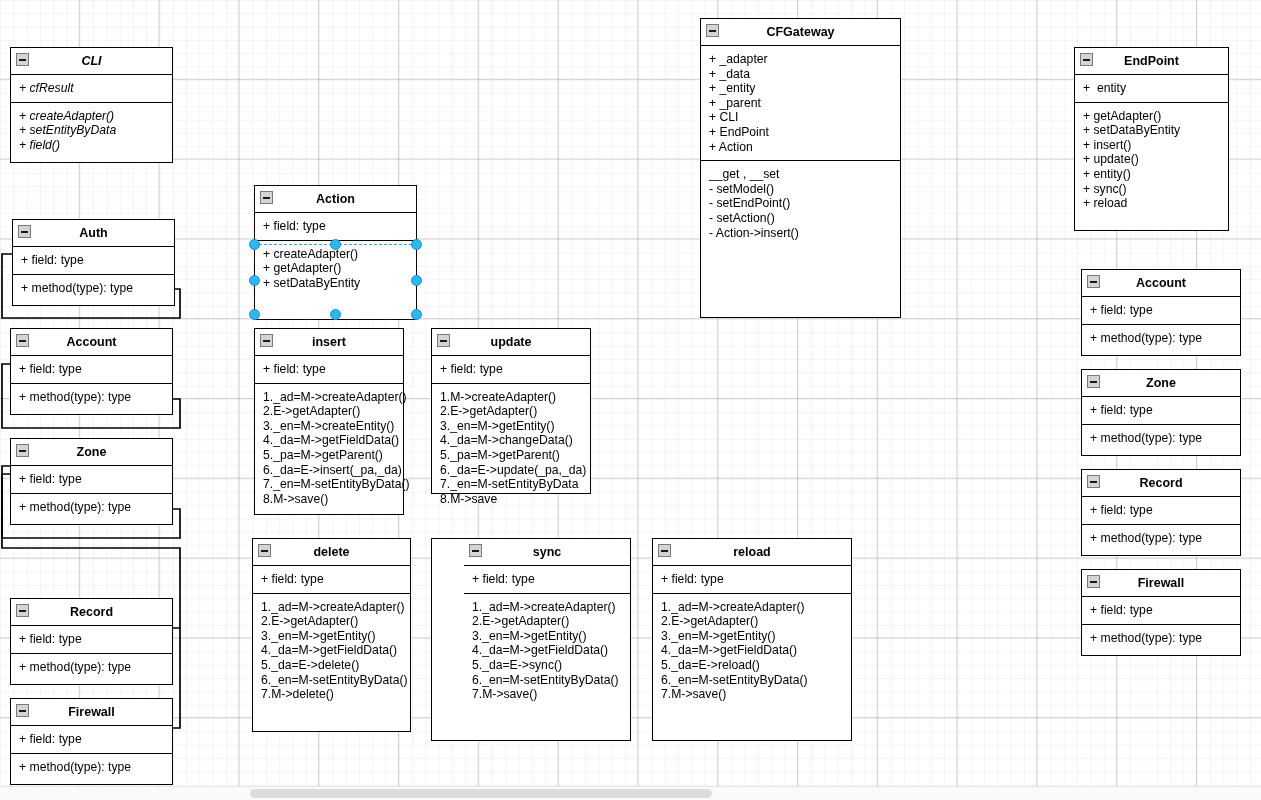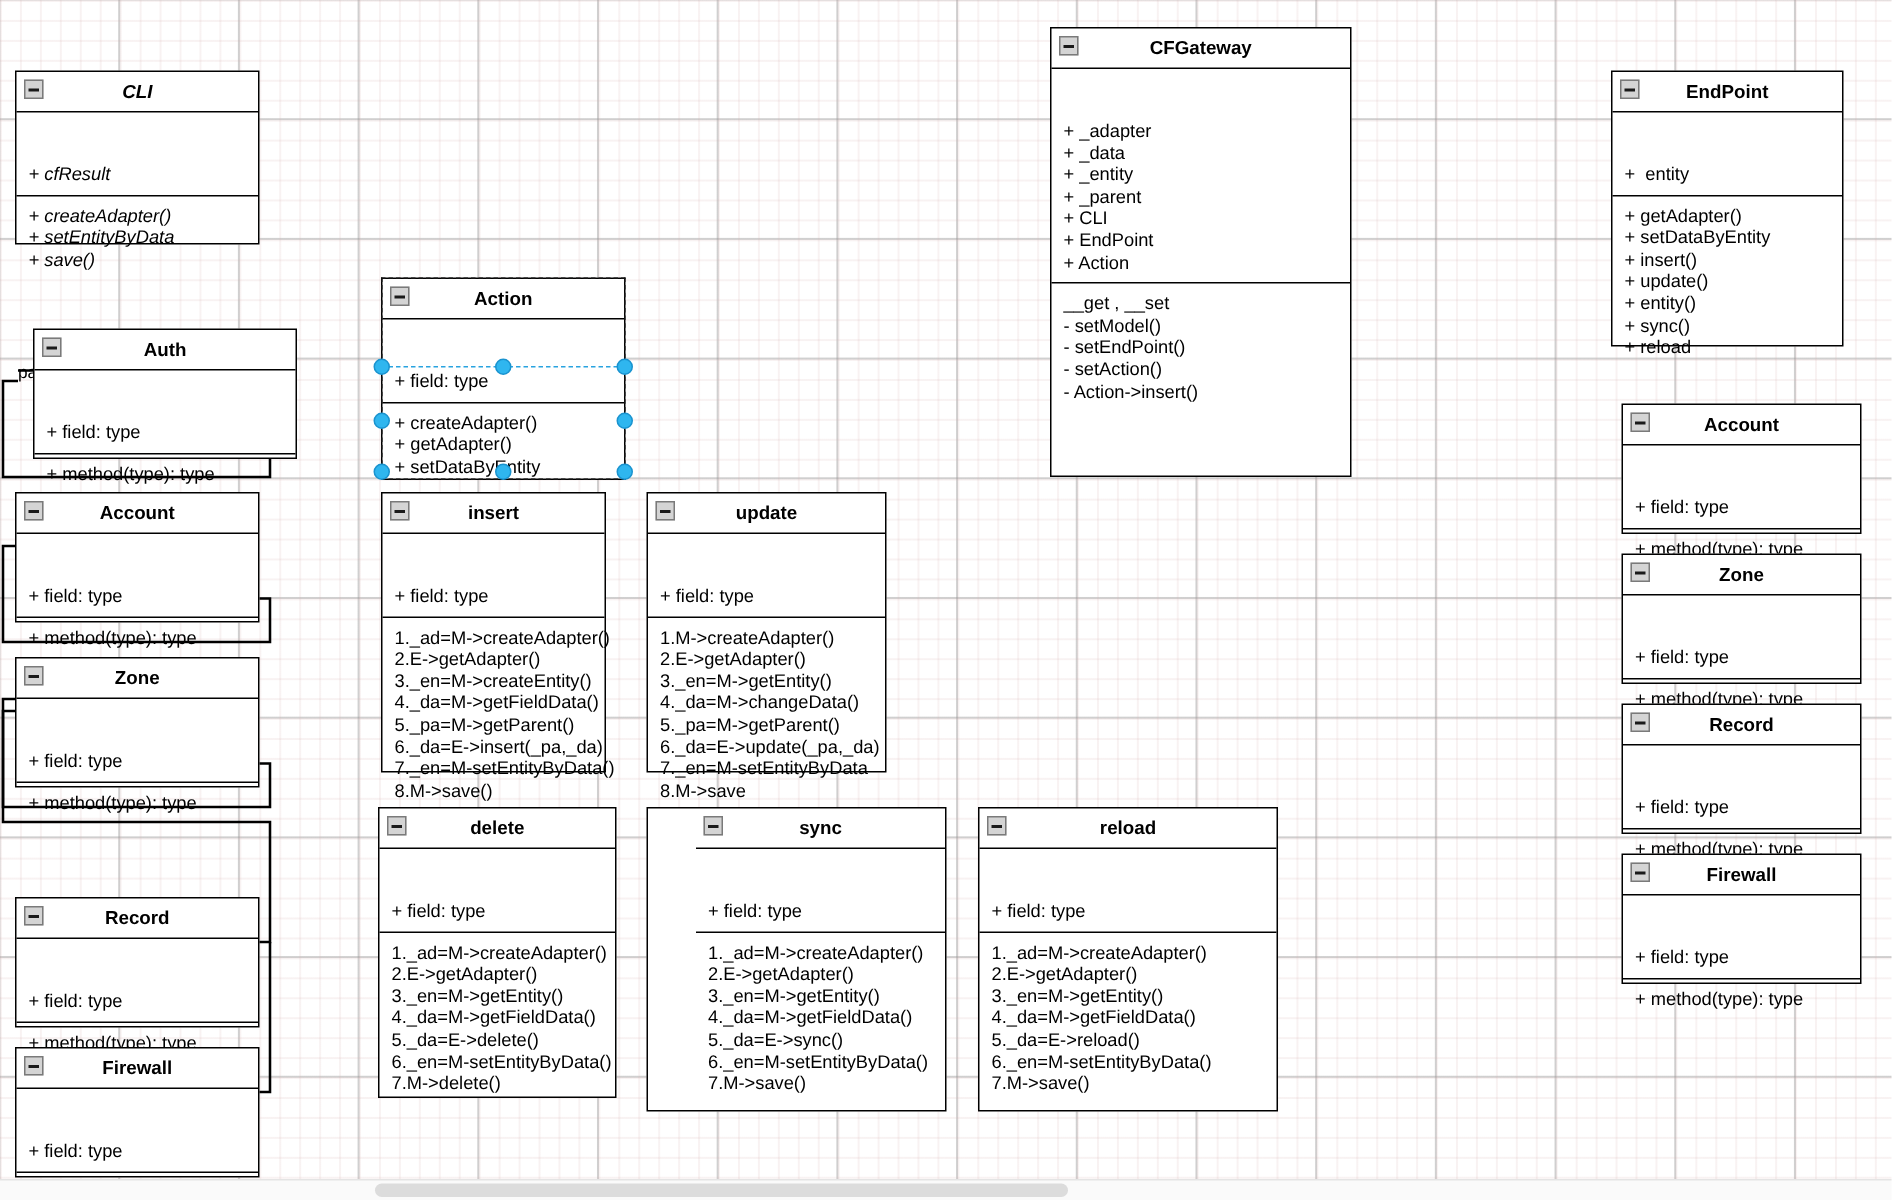--- a/index.html
+++ b/index.html
@@ -51,21 +51,21 @@
     content:"";position:absolute;left:2px;top:5px;
     width:7px;height:1.6px;background:#1a1a1a;
   }
   .uml .sect{
     box-sizing:border-box;
     padding:6px 7px 6px 8px;
     font-size:12.2px;
     line-height:14.6px;
     white-space:pre;
   }
-  .uml .sect.attrs{border-bottom:1.6px solid #000;margin-top:28px;}
+  .uml .sect.attrs{border-bottom:1.6px solid #000;}
   .uml .sect .ln{display:block;}
 
   
   .relsvg{position:absolute;left:0;top:0;width:1261px;height:790px;overflow:visible;pointer-events:none;}
   .rel{fill:none;stroke:#000;stroke-width:1.7px;}
   .rel-label{
     position:absolute;font-size:11.5px;line-height:12px;color:#000;
     background:transparent;white-space:nowrap;
   }
 
@@ -115,23 +115,23 @@
       <div class="rel-label" style="left: 12px; top: 463px;">parent</div>
       <div class="rel-label" style="left: 147px; top: 463px;">child</div>
       <div class="rel-label" style="left: 147px; top: 622px;">child</div>
       <div class="rel-label" style="left: 147px; top: 722px;">child</div>
     </div>
 
   <div id="class-layer">
       <div class="uml" style="left: 10px; top: 47px; width: 163px; height: 116px; font-style: italic;">
         <div class="hdr"><span class="toggle"></span><span>CLI</span></div>
         <div class="sect attrs"><span class="ln">+ cfResult</span></div>
-        <div class="sect methods"><span class="ln">+ createAdapter()</span><span class="ln">+ setEntityByData</span><span class="ln">+ save()</span></div>
-      </div>
-      <div class="uml" style="left: 22px; top: 219px; width: 176px; height: 87px;">
+        <div class="sect methods"><span class="ln">+ createAdapter()</span><span class="ln">+ setEntityByData</span><span class="ln">+ field()</span></div>
+      </div>
+      <div class="uml" style="left: 12px; top: 219px; width: 163px; height: 87px;">
         <div class="hdr"><span class="toggle"></span><span>Auth</span></div>
         <div class="sect attrs"><span class="ln">+ field: type</span></div>
         <div class="sect methods"><span class="ln">+ method(type): type</span></div>
       </div>
       <div class="uml" style="left: 10px; top: 328px; width: 163px; height: 87px;">
         <div class="hdr"><span class="toggle"></span><span>Account</span></div>
         <div class="sect attrs"><span class="ln">+ field: type</span></div>
         <div class="sect methods"><span class="ln">+ method(type): type</span></div>
       </div>
       <div class="uml" style="left: 10px; top: 438px; width: 163px; height: 87px;">
@@ -152,21 +152,21 @@
       <div class="uml" style="left: 254px; top: 185px; width: 163px; height: 135px; border-style: solid;">
         <div class="hdr"><span class="toggle"></span><span>Action</span></div>
         <div class="sect attrs"><span class="ln">+ field: type</span></div>
         <div class="sect methods"><span class="ln">+ createAdapter()</span><span class="ln">+ getAdapter()</span><span class="ln">+ setDataByEntity</span></div>
       </div>
       <div class="uml" style="left: 254px; top: 328px; width: 150px; height: 187px;">
         <div class="hdr"><span class="toggle"></span><span>insert</span></div>
         <div class="sect attrs"><span class="ln">+ field: type</span></div>
         <div class="sect methods"><span class="ln">1._ad=M-&gt;createAdapter()</span><span class="ln">2.E-&gt;getAdapter()</span><span class="ln">3._en=M-&gt;createEntity()</span><span class="ln">4._da=M-&gt;getFieldData()</span><span class="ln">5._pa=M-&gt;getParent()</span><span class="ln">6._da=E-&gt;insert(_pa,_da)</span><span class="ln">7._en=M-setEntityByData()</span><span class="ln">8.M-&gt;save()</span></div>
       </div>
-      <div class="uml" style="left: 431px; top: 328px; width: 160px; height: 187px;">
+      <div class="uml" style="left: 431px; top: 328px; width: 160px; height: 166px;">
         <div class="hdr"><span class="toggle"></span><span>update</span></div>
         <div class="sect attrs"><span class="ln">+ field: type</span></div>
         <div class="sect methods"><span class="ln">1.M-&gt;createAdapter()</span><span class="ln">2.E-&gt;getAdapter()</span><span class="ln">3._en=M-&gt;getEntity()</span><span class="ln">4._da=M-&gt;changeData()</span><span class="ln">5._pa=M-&gt;getParent()</span><span class="ln">6._da=E-&gt;update(_pa,_da)</span><span class="ln">7._en=M-setEntityByData</span><span class="ln">8.M-&gt;save</span></div>
       </div>
       <div class="uml" style="left: 252px; top: 538px; width: 159px; height: 194px;">
         <div class="hdr"><span class="toggle"></span><span>delete</span></div>
         <div class="sect attrs"><span class="ln">+ field: type</span></div>
         <div class="sect methods"><span class="ln">1._ad=M-&gt;createAdapter()</span><span class="ln">2.E-&gt;getAdapter()</span><span class="ln">3._en=M-&gt;getEntity()</span><span class="ln">4._da=M-&gt;getFieldData()</span><span class="ln">5._da=E-&gt;delete()</span><span class="ln">6._en=M-setEntityByData()</span><span class="ln">7.M-&gt;delete()</span></div>
       </div>
       <div class="uml" style="left: 431px; top: 538px; width: 200px; height: 203px; padding-left: 32px;">

